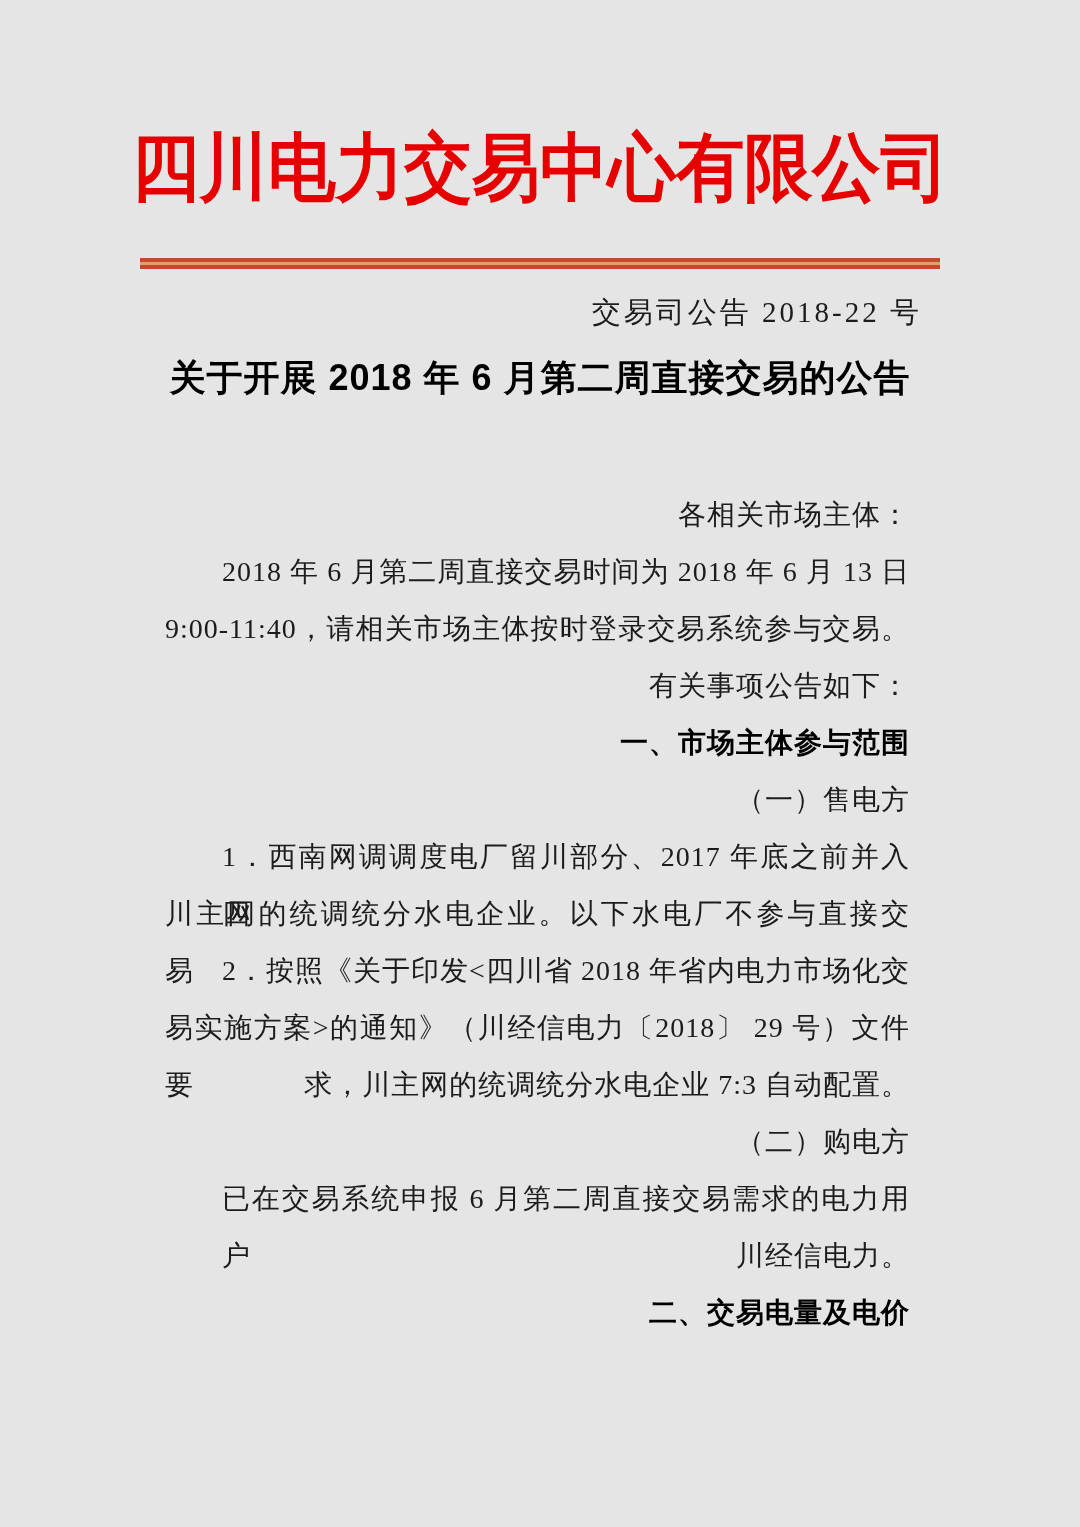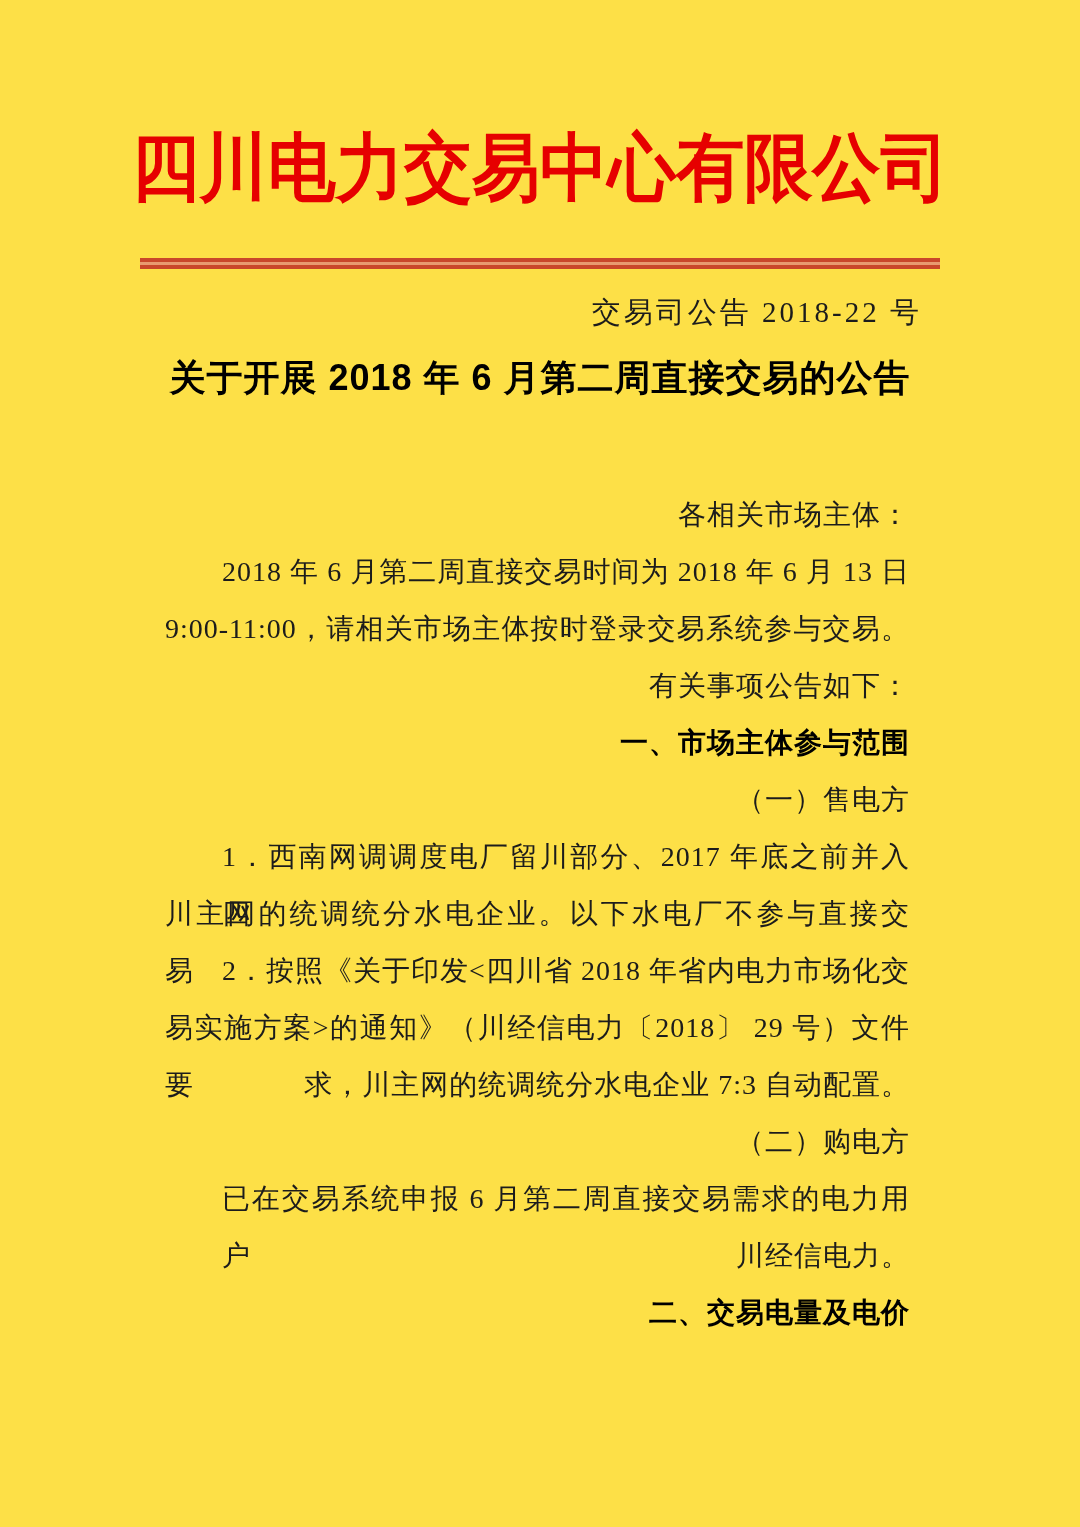--- a/index.html
+++ b/index.html
@@ -5,21 +5,21 @@
   :root{
     --accent-red:#e60000;
     --rule-dark:#c9472a;
     --rule-light:#e89a70;
     --ink:#1c1c1c;
   }
   html,body{margin:0;padding:0;background:#ffffff;}
   .page{
     position:relative;
     width:1080px;height:1527px;
-    background:#fde047;
+    background:#e5e5e5;
     overflow:hidden;
     font-family:"Liberation Serif","DejaVu Serif",serif;
     color:var(--ink);
   }
   .company{
     position:absolute;top:131px;left:0;width:100%;
     margin:0;
     text-align:center;
     font-size:74px;line-height:1;
     font-weight:bold;
@@ -87,21 +87,21 @@
 
   <div class="rule"></div>
 
   <div class="docnum">交易司公告 2018-22 号</div>
 
   <h2 class="title">关于开展 2018 年 6 月第二周直接交易的公告</h2>
 
   <div class="body-text" id="body-lines">
       <div class="line">各相关市场主体：</div>
       <div class="line indent fill">2018 年 6 月第二周直接交易时间为 2018 年 6 月 13 日</div>
-      <div class="line fill">9:00-11:00，请相关市场主体按时登录交易系统参与交易。</div>
+      <div class="line fill">9:00-11:40，请相关市场主体按时登录交易系统参与交易。</div>
       <div class="line">有关事项公告如下：</div>
       <div class="line indent bold-heading">一、市场主体参与范围</div>
       <div class="line indent">（一）售电方</div>
       <div class="line indent fill">1．西南网调调度电厂留川部分、2017 年底之前并入四</div>
       <div class="line fill">川主网的统调统分水电企业。以下水电厂不参与直接交易：</div>
       <div class="line indent fill">2．按照《关于印发&lt;四川省 2018 年省内电力市场化交</div>
       <div class="line fill">易实施方案&gt;的通知》（川经信电力〔2018〕 29 号）文件要</div>
       <div class="line">求，川主网的统调统分水电企业 7:3 自动配置。</div>
       <div class="line indent">（二）购电方</div>
       <div class="line indent fill">已在交易系统申报 6 月第二周直接交易需求的电力用户</div>

